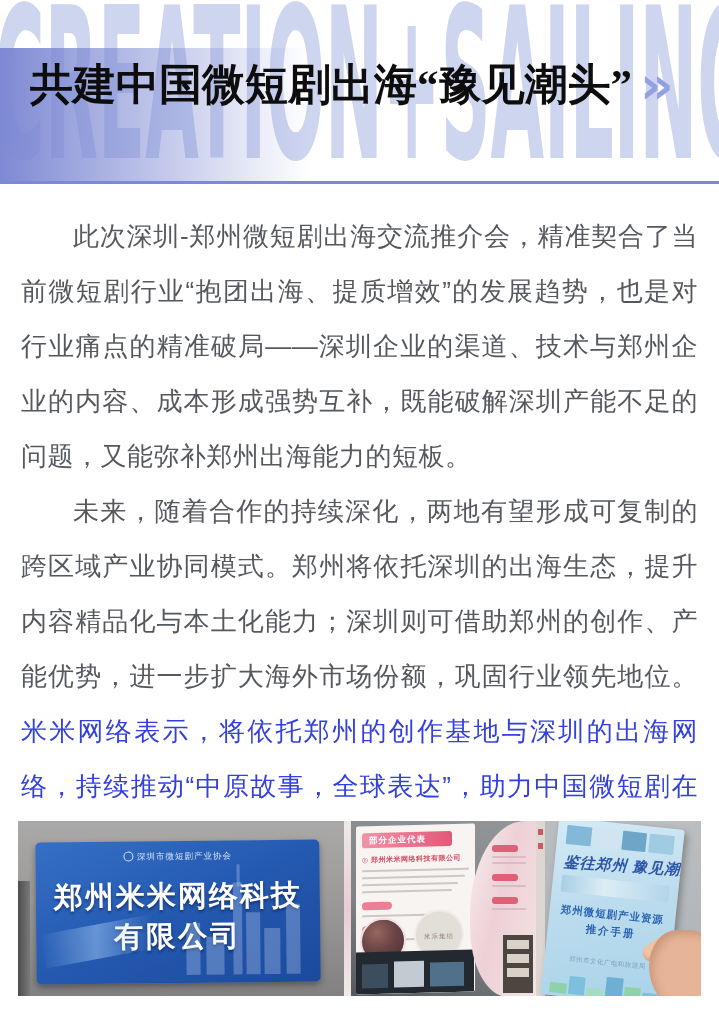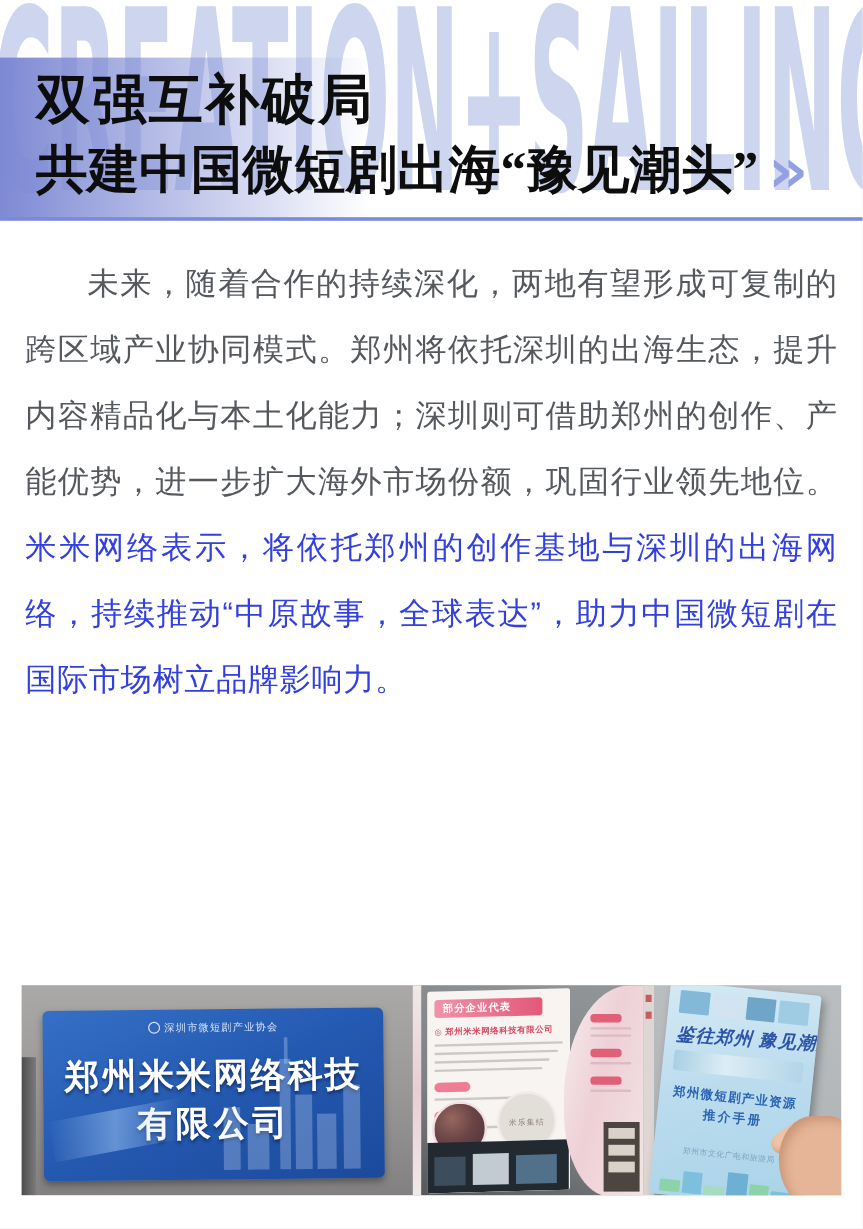--- a/index.html
+++ b/index.html
@@ -148,27 +148,27 @@
 <body>
 
 <div class="page">
 
   <div>
     <svg class="watermark-svg" viewBox="0 0 719 186">
       <text x="-6" y="158" textLength="760" lengthAdjust="spacingAndGlyphs" font-family="DejaVu Sans, sans-serif" font-weight="bold" font-size="210" fill="#cdd5ef">CREATION+SAILING</text>
     </svg>
     <div class="head-grad"></div>
     <h1 class="headline">
-      <div class="l1">双强互补破局</div>
       <div class="l2"><span>共建中国微短剧出海“豫见潮头”</span><span class="chevron">»</span></div>
     </h1>
     <div class="head-rule"></div>
   </div>
 
   <div class="article">
+    <p>此次深圳-郑州微短剧出海交流推介会，精准契合了当前微短剧行业“抱团出海、提质增效”的发展趋势，也是对行业痛点的精准破局——深圳企业的渠道、技术与郑州企业的内容、成本形成强势互补，既能破解深圳产能不足的问题，又能弥补郑州出海能力的短板。</p>
     <p><span>未来，随着合作的持续深化，两地有望形成可复制的跨区域产业协同模式。郑州将依托深圳的出海生态，提升内容精品化与本土化能力；深圳则可借助郑州的创作、产能优势，进一步扩大海外市场份额，巩固行业领先地位。</span><span class="hl">米米网络表示，将依托郑州的创作基地与深圳的出海网络，持续推动“中原故事，全球表达”，助力中国微短剧在国际市场树立品牌影响力。</span></p>
   </div>
 
   <div class="photos">
 
     <figure class="photo photo-sign">
       <div class="table-edge"></div>
       <div class="sign">
         <div class="sign-assoc"><span class="sign-logo"></span><span>深圳市微短剧产业协会</span></div>
         <div class="sign-name">

